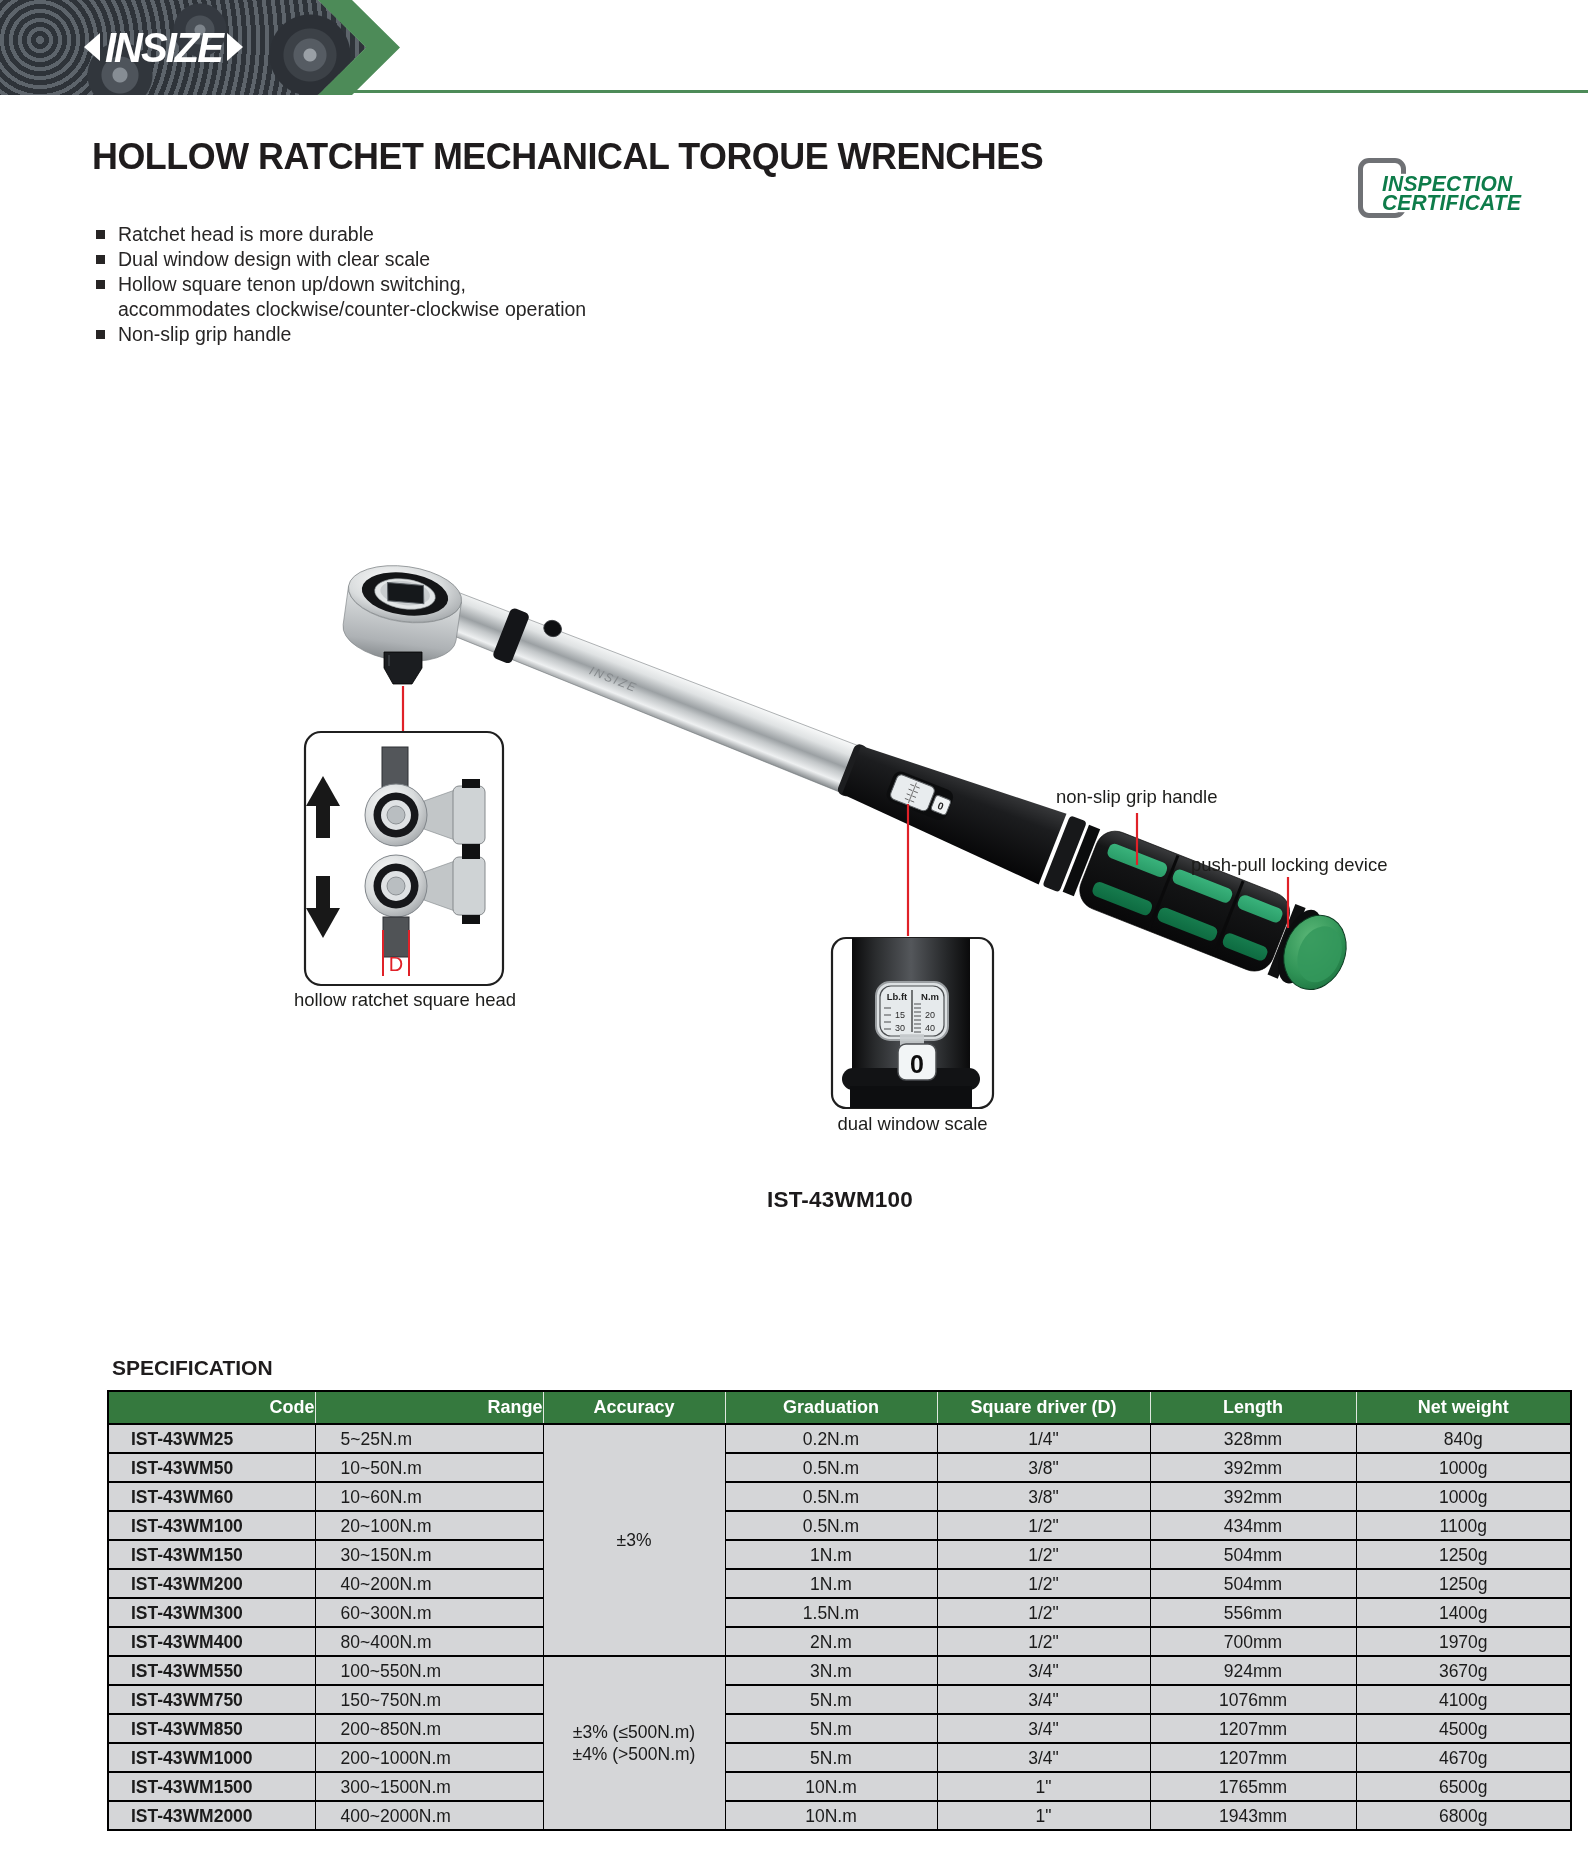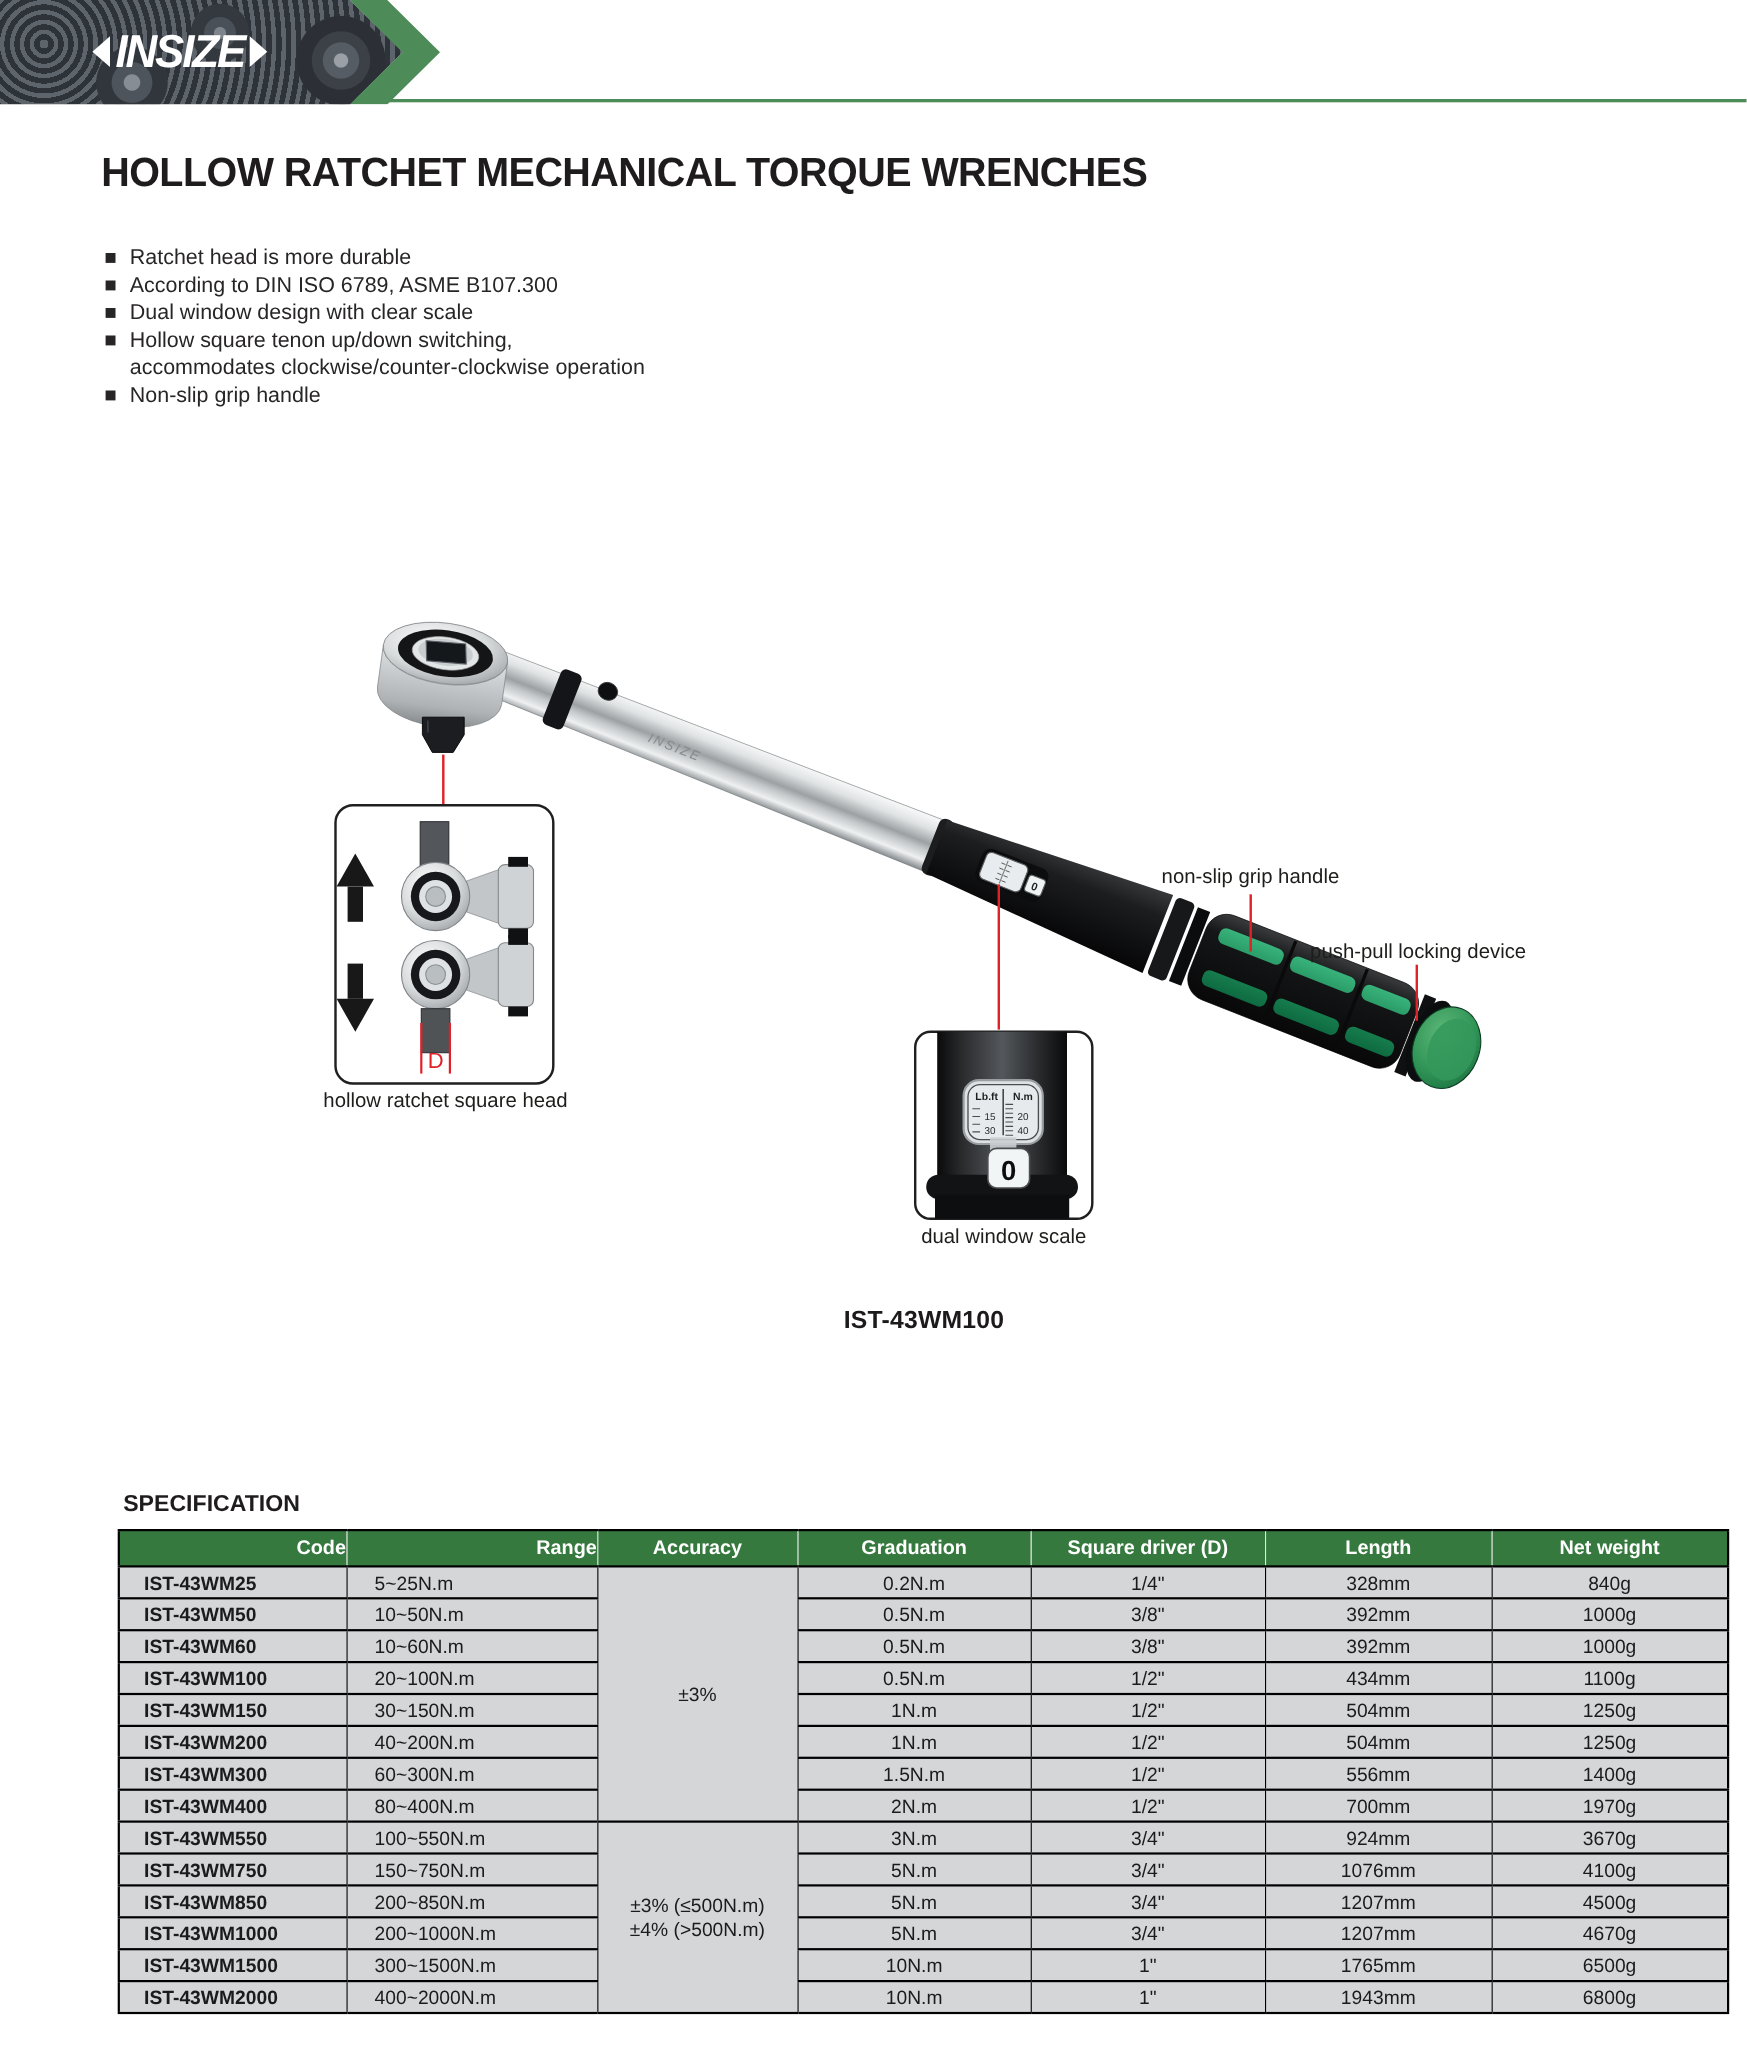--- a/index.html
+++ b/index.html
@@ -76,24 +76,30 @@
     <div class="hero-photo"></div>
     <div class="hero-chevron"></div>
     <div class="logo">
       <span class="arr arr-l"></span>
       <span class="logo-text">INSIZE</span>
       <span class="arr arr-r"></span>
     </div>
   </div>
 
   <div class="title">HOLLOW RATCHET MECHANICAL TORQUE WRENCHES</div>
+  <div class="badge">
+    <div class="badge-bracket"></div>
+    <div class="badge-text">
+      <span>INSPECTION</span><br>
+      <span>CERTIFICATE</span>
+    </div>
+  </div>
 
   <ul class="features">
     <li>Ratchet head is more durable</li>
-    <li>According to DIN ISO 6789, ASME B107.300</li>
     <li>Dual window design with clear scale</li>
     <li>Hollow square tenon up/down switching,
 accommodates clockwise/counter-clockwise operation</li>
     <li>Non-slip grip handle</li>
   </ul>
 
   <svg style="position:absolute;left:0;top:400px;" width="1588" height="830" viewBox="0 400 1588 830">
     <defs>
       <linearGradient id="gShaft" x1="0" y1="-26" x2="0" y2="26" gradientUnits="userSpaceOnUse">
         <stop offset="0" stop-color="#fbfcfc"></stop>

